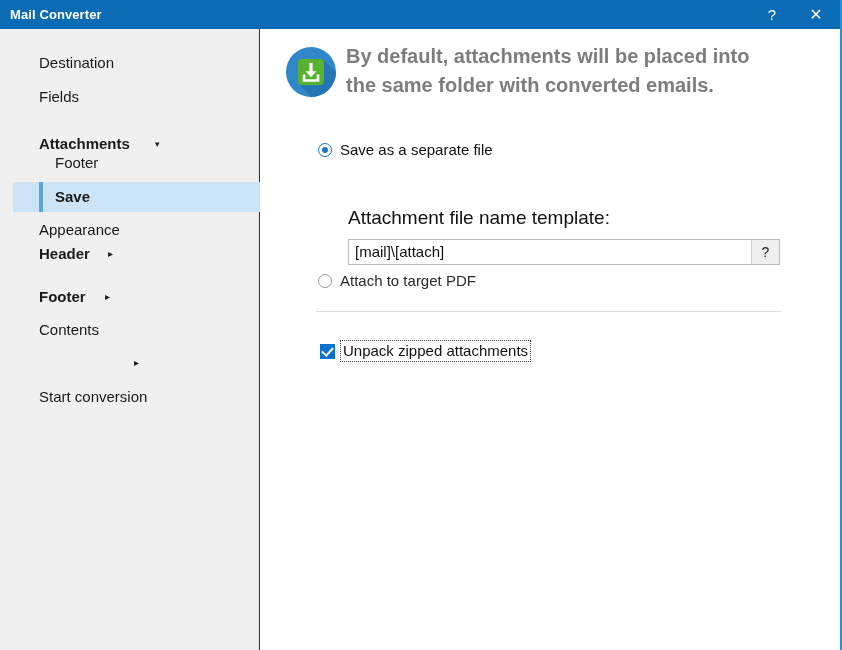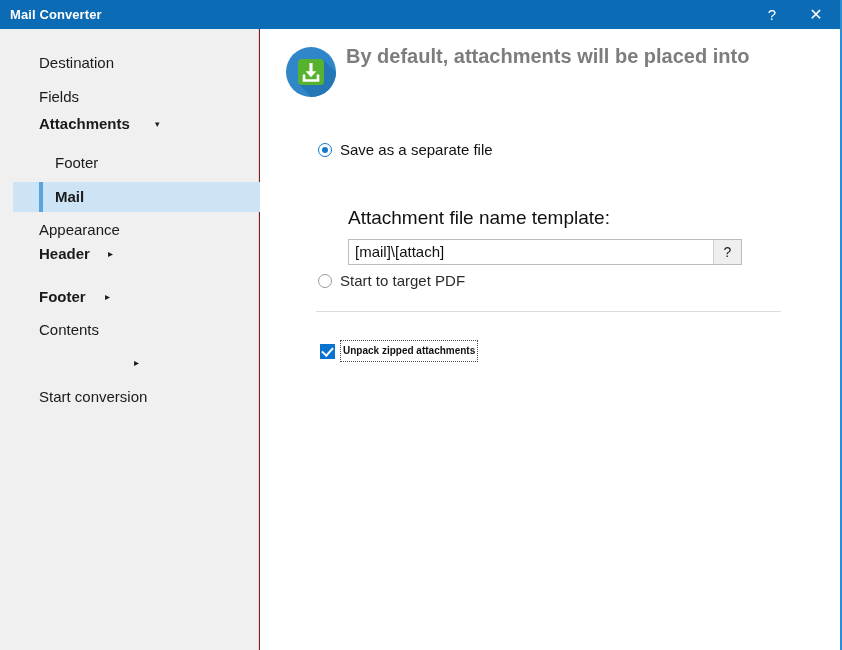--- a/index.html
+++ b/index.html
@@ -171,21 +171,21 @@
   #field-label {
     position: absolute;
     left: 88px; top: 178px;
     font-size: 19px;
     color: #111111;
     white-space: nowrap;
   }
   #template-field {
     position: absolute;
     left: 88px; top: 210px;
-    width: 394px;
+    width: 432px;
     height: 26px;
     box-sizing: border-box;
     border: 1px solid #bcbcbc;
     background: #ffffff;
   }
   #template-value {
     position: absolute;
     left: 6px; top: 0;
     line-height: 24px;
     font-size: 15px;
@@ -236,25 +236,24 @@
     width: 5px; height: 9px;
     border: solid #ffffff;
     border-width: 0 2px 2px 0;
     transform: rotate(42deg);
   }
   #check-label {
     position: absolute;
     left: 81px; top: -1px;
     padding: 1px 2px 1px 2px;
     line-height: 18px;
-    font-size: 10px;
+    font-size: 15px;
     color: #111111;
     white-space: nowrap;
     outline: 1px dotted #4a4a4a;
-    font-weight: bold;
   }
 </style>
 </head>
 <body>
 
 <div id="window">
 
   <div id="titlebar">
     <div id="title-text">Mail Converter</div>
     <div class="titlebtn" id="help-btn">?</div>
@@ -264,32 +263,32 @@
   <div id="sidebar">
 
     <div class="nav-item" style="top:19px">
       <span class="nav-label">Destination</span>
     </div>
 
     <div class="nav-item" style="top:53px">
       <span class="nav-label">Fields</span>
     </div>
 
-    <div class="nav-item bold" style="top:80px">
+    <div class="nav-item bold" style="top:100px">
       <span class="nav-label">Attachments</span>
       <span class="chev down" style="left:142px">▾</span>
     </div>
 
     <div class="nav-item indent" style="top:119px">
       <span class="nav-label">Footer</span>
     </div>
 
     <div class="nav-item selected" style="top:153px">
       <span class="accent"></span>
-      <span class="nav-label">Mail</span>
+      <span class="nav-label">Save</span>
     </div>
 
     <div class="nav-item" style="top:186px">
       <span class="nav-label">Appearance</span>
     </div>
 
     <div class="nav-item bold" style="top:210px">
       <span class="nav-label">Header</span>
       <span class="chev" style="left:95px">▸</span>
     </div>
@@ -321,37 +320,38 @@
         <path d="M26 51 A25 25 0 0 0 51 26 L38 14 L14 38 Z" fill="#2576b4"></path>
         <rect x="13" y="13" width="26" height="26" rx="4" ry="4" fill="#57b230"></rect>
         <rect x="24.4" y="17" width="3.2" height="10.5" fill="#ffffff"></rect>
         <path d="M20.6 25.2 L26 31.2 L31.4 25.2 Z" fill="#ffffff"></path>
         <path d="M19 28.5 L19 34.5 L33 34.5 L33 28.5" fill="none" stroke="#ffffff" stroke-width="2.6"></path>
       </svg>
     </div>
 
     <div id="header-text">
       <div>By default, attachments will be placed into</div>
+      <div>the same folder with converted emails.</div>
     </div>
 
     <div class="radio-row" style="top:111px">
       <span class="radio checked"></span>
       <span class="radio-label">Save as a separate file</span>
     </div>
 
     <div id="field-label">Attachment file name template:</div>
 
     <div id="template-field">
       <span id="template-value">[mail]\[attach]</span>
       <span id="template-help">?</span>
     </div>
 
     <div class="radio-row" style="top:242px">
       <span class="radio"></span>
-      <span class="radio-label dim">Start to target PDF</span>
+      <span class="radio-label dim">Attach to target PDF</span>
     </div>
 
     <div id="separator"></div>
 
     <div id="check-row">
       <span id="checkbox">
           <span class="tick"></span>
         </span>
       <span id="check-label">Unpack zipped attachments</span>
     </div>

